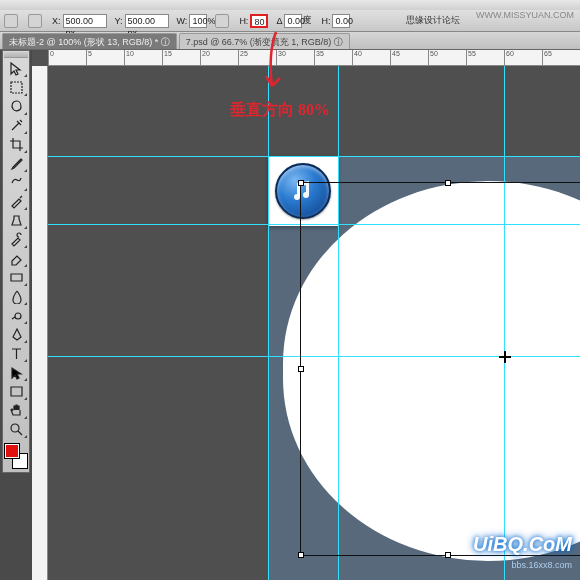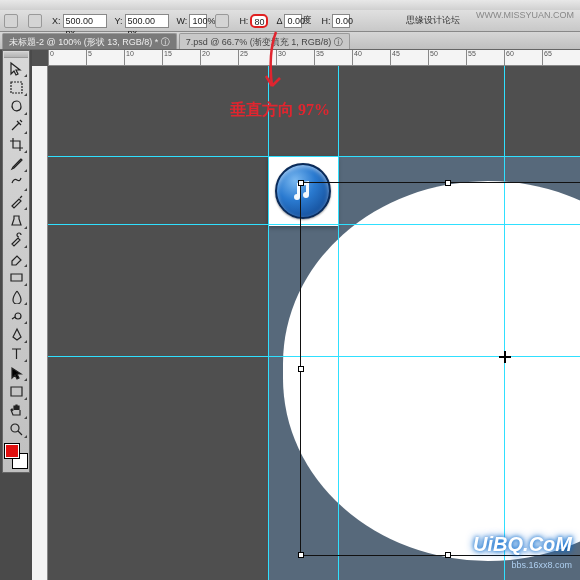--- a/index.html
+++ b/index.html
@@ -5,21 +5,21 @@
 *{box-sizing:border-box;margin:0;padding:0;font-family:Tahoma,Arial,sans-serif}
 html,body{width:580px;height:580px;overflow:hidden}
 body{background:#464646}
 .menubar{height:10px;background:linear-gradient(#e8e8e8,#d0d0d0)}
 .options-bar{height:22px;background:linear-gradient(#e0e0e0,#c8c8c8);display:flex;align-items:center;padding:0 4px;font-size:9px;color:#222;border-bottom:1px solid #888}
 .opt-group{display:flex;align-items:center;margin-right:8px}
 .opt-icon{width:14px;height:14px;background:#d4d4d4;border:1px solid #999;margin-right:2px;border-radius:2px}
 .opt-label{margin-right:2px}
 .opt-input{width:44px;height:14px;background:#fff;border:1px solid #888;font-size:9px;padding:0 2px;line-height:12px}
 .opt-input.narrow{width:18px}
-.opt-input.red{border:2px solid #e02020;border-radius:5px}
+.opt-input.red{border:2px solid #e02020;border-radius:0}
 .watermark-top{position:absolute;right:6px;top:10px;font-size:9px;color:#888}
 .forum-label{position:absolute;right:120px;top:14px;font-size:9px;color:#333}
 .tabs-bar{height:18px;background:linear-gradient(#d6d6d6,#c0c0c0);display:flex;align-items:flex-end;font-size:9px;border-bottom:1px solid #666}
 .tab{height:16px;padding:0 6px;border:1px solid #999;border-bottom:none;background:#c8c8c8;color:#444;line-height:16px;border-radius:2px 2px 0 0;margin-left:2px}
 .tab.active{background:#7a7a7a;color:#eee}
 .main{position:absolute;left:0;top:50px;right:0;bottom:0;background:#4a4a4a}
 .toolbox{position:absolute;left:2px;top:0;width:28px;background:linear-gradient(#d8d8d8,#c0c0c0);border:1px solid #666;padding:1px;z-index:3}
 .toolbox-header{height:6px;background:linear-gradient(#ccc,#b4b4b4);border-bottom:1px solid #999;margin-bottom:1px}
 .tool{position:relative;width:24px;height:19px;margin:0 auto;display:flex;align-items:center;justify-content:center;cursor:pointer}
 .tool svg{width:15px;height:15px}
@@ -280,16 +280,16 @@
         </div>
 
     </div>
   </div>
 </div>
 
 <svg class="arrow-svg" style="left:258px;top:28px" width="40" height="80">
   <path d="M18 4 Q10 25 14 58" stroke="#e0252f" stroke-width="2.5" fill="none"></path>
   <path d="M14 58 L8 48 M14 58 L22 50" stroke="#e0252f" stroke-width="2.5" fill="none"></path>
 </svg>
-<div class="annotation" style="left:230px;top:100px">垂直方向 97%</div>
+<div class="annotation" style="left:230px;top:100px">垂直方向 80%</div>
 
 <div class="watermark-br">UiBQ.CoM</div>
 <div class="watermark-br2">bbs.16xx8.com</div>
 
 </body></html>

